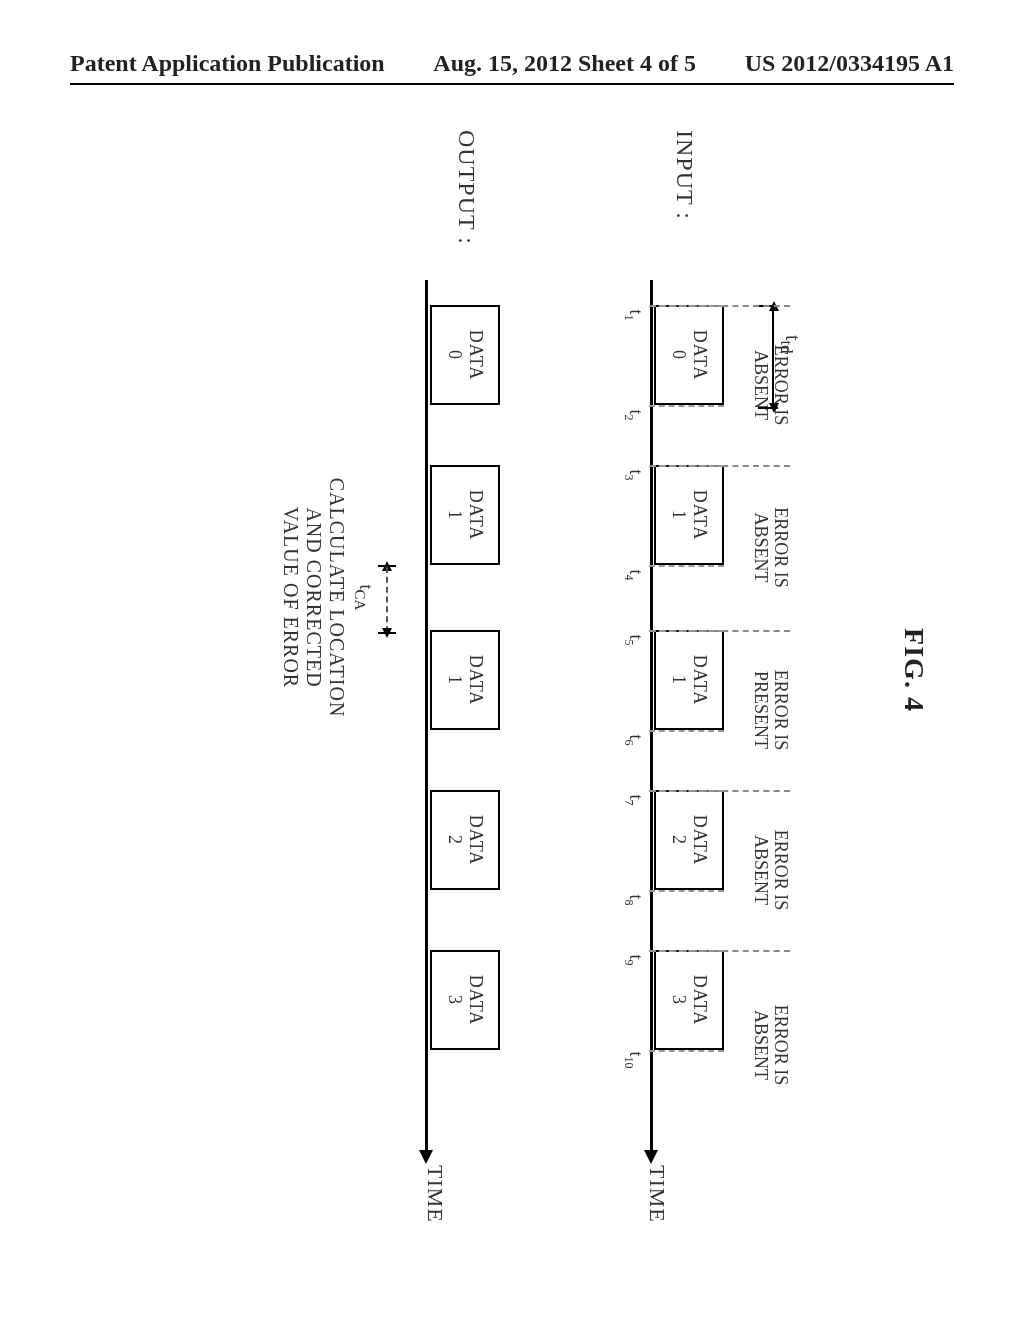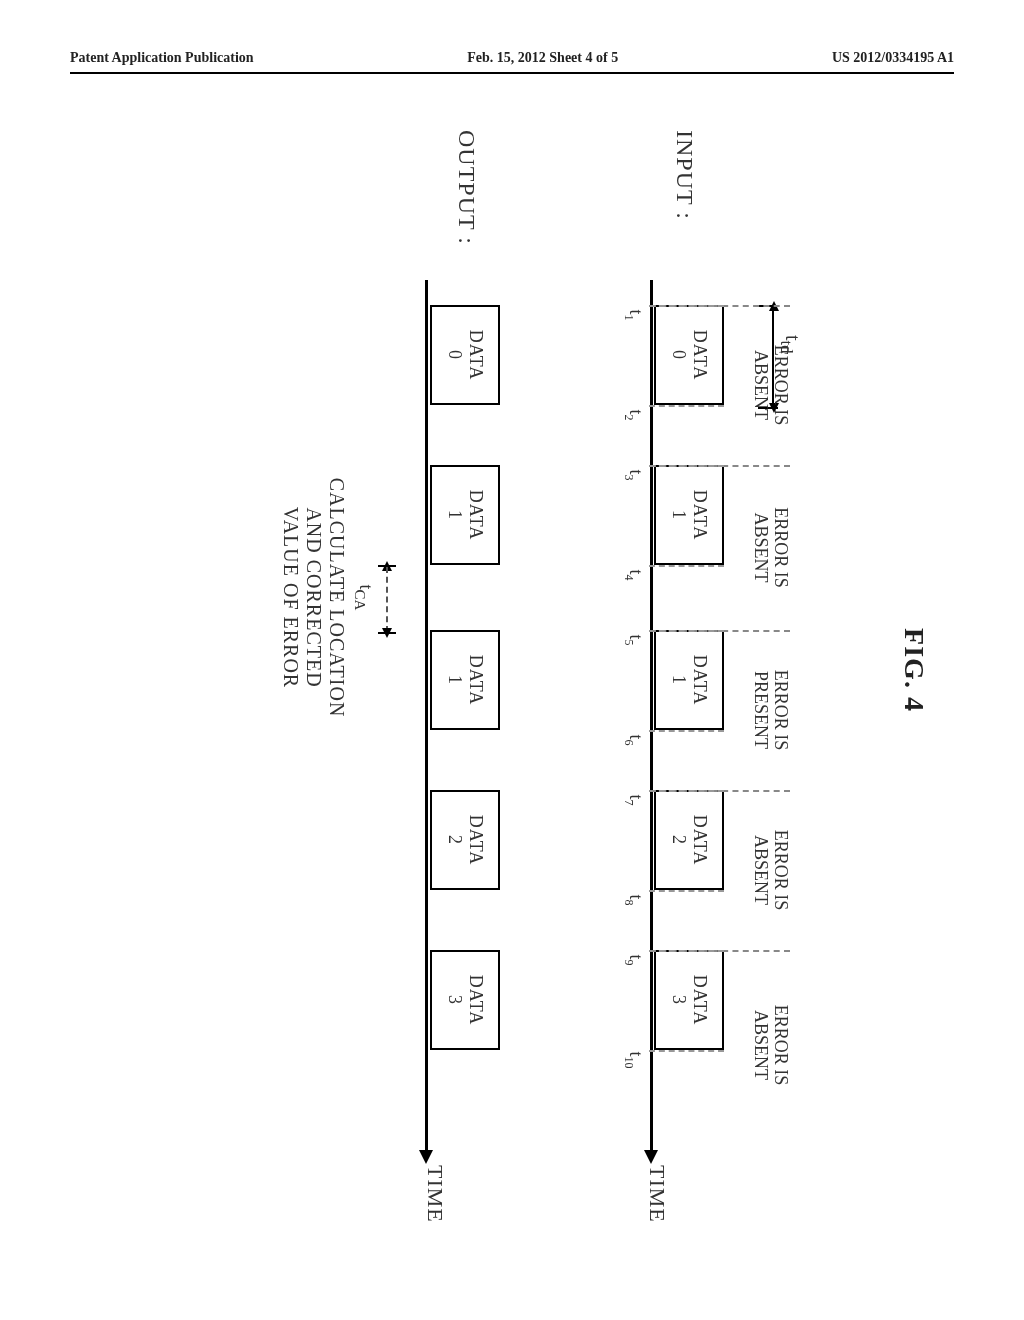--- a/index.html
+++ b/index.html
@@ -13,21 +13,21 @@
     width: 1024px;
     height: 1320px;
     position: relative;
     box-sizing: border-box;
     padding: 50px 70px 0 70px;
   }
   .header {
     display: flex;
     justify-content: space-between;
     align-items: baseline;
-    font-size: 14px;
+    font-size: 24px;
     border-bottom: 2px solid #000;
     padding-bottom: 6px;
     margin-bottom: 20px;
     font-weight: bold;
   }
   .header > div { white-space: nowrap; }
   .figure-wrap {
     position: absolute;
     top: 140px;
     left: 0;
@@ -206,21 +206,21 @@
     line-height: 1.15;
     letter-spacing: 1px;
   }
 </style>
 </head>
 <body>
 
 <div class="page">
   <div class="header">
     <div>Patent Application Publication</div>
-    <div>Feb. 15, 2012  Sheet 4 of 5</div>
+    <div>Aug. 15, 2012  Sheet 4 of 5</div>
     <div>US 2012/0334195 A1</div>
   </div>
 
   <div class="figure-wrap">
     <div class="figure-landscape">
       <div class="fig-title">FIG. 4</div>
 
       <div class="diagram" id="diagram">
         <div class="rowlabel-in">INPUT :</div>
         <div class="rowlabel-out">OUTPUT :</div>

